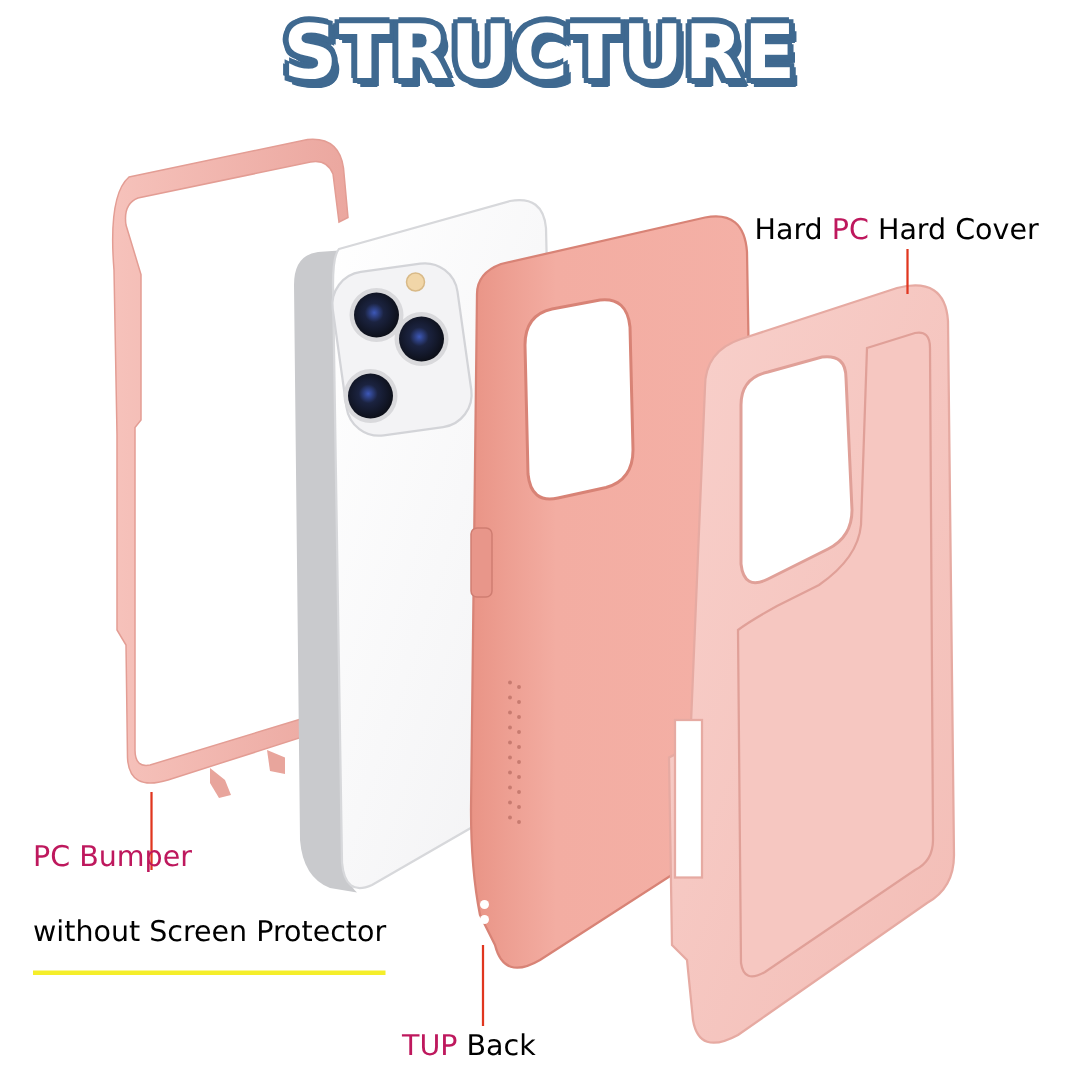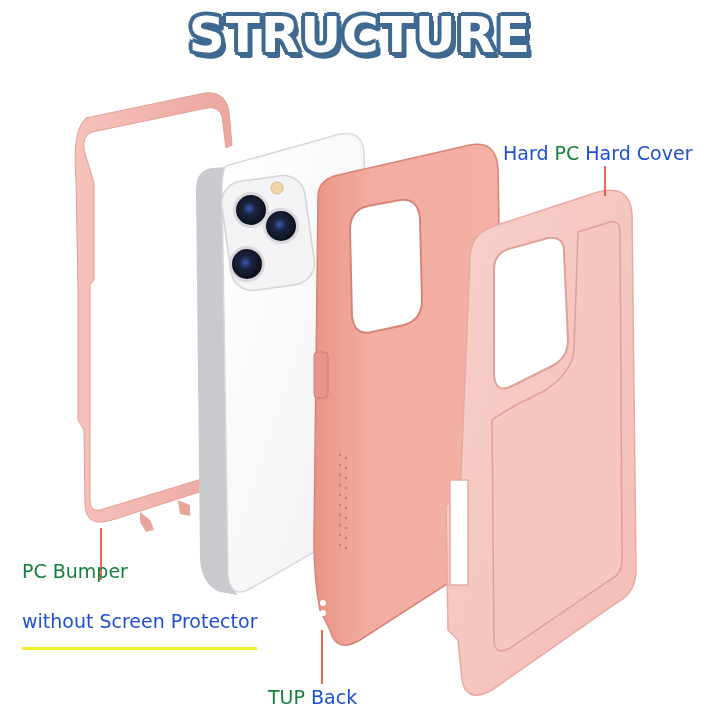--- a/index.html
+++ b/index.html
@@ -10,22 +10,22 @@
       font-family: "DejaVu Sans", sans-serif; font-weight: bold; font-size: 50px;
       letter-spacing: 1px; color: #ffffff;
       -webkit-text-stroke: 0px;
       text-shadow:
         -3px -3px 0 #3f6990, 3px -3px 0 #3f6990, -3px 3px 0 #3f6990, 3px 3px 0 #3f6990,
         0 -4px 0 #3f6990, 0 4px 0 #3f6990, -4px 0 0 #3f6990, 4px 0 0 #3f6990,
         4px 6px 0 #3f6990, 2px 6px 0 #3f6990, 5px 5px 0 #3f6990;
     }
     .illus { position: absolute; left: 0; top: 0; width: 720px; height: 720px; }
     .label { position: absolute; font-size: 19px; white-space: nowrap; line-height: 1.2; }
-    .dark { color: #15803d; }
-    .blue { color: #1d4ed8; }
+    .dark { color: #be185d; }
+    .blue { color: #000000; }
     .label-hard { left: 503px; top: 142px; }
     .label-bumper { left: 22px; top: 560px; }
     .label-bumper2 { left: 22px; top: 610px; }
     .underline { border-bottom: 3px solid #f5ee2a; padding-bottom: 15px; }
     .label-tup { left: 268px; top: 686px; }
   </style>
 </head>
 <body>
 
 <div class="title">STRUCTURE</div>

